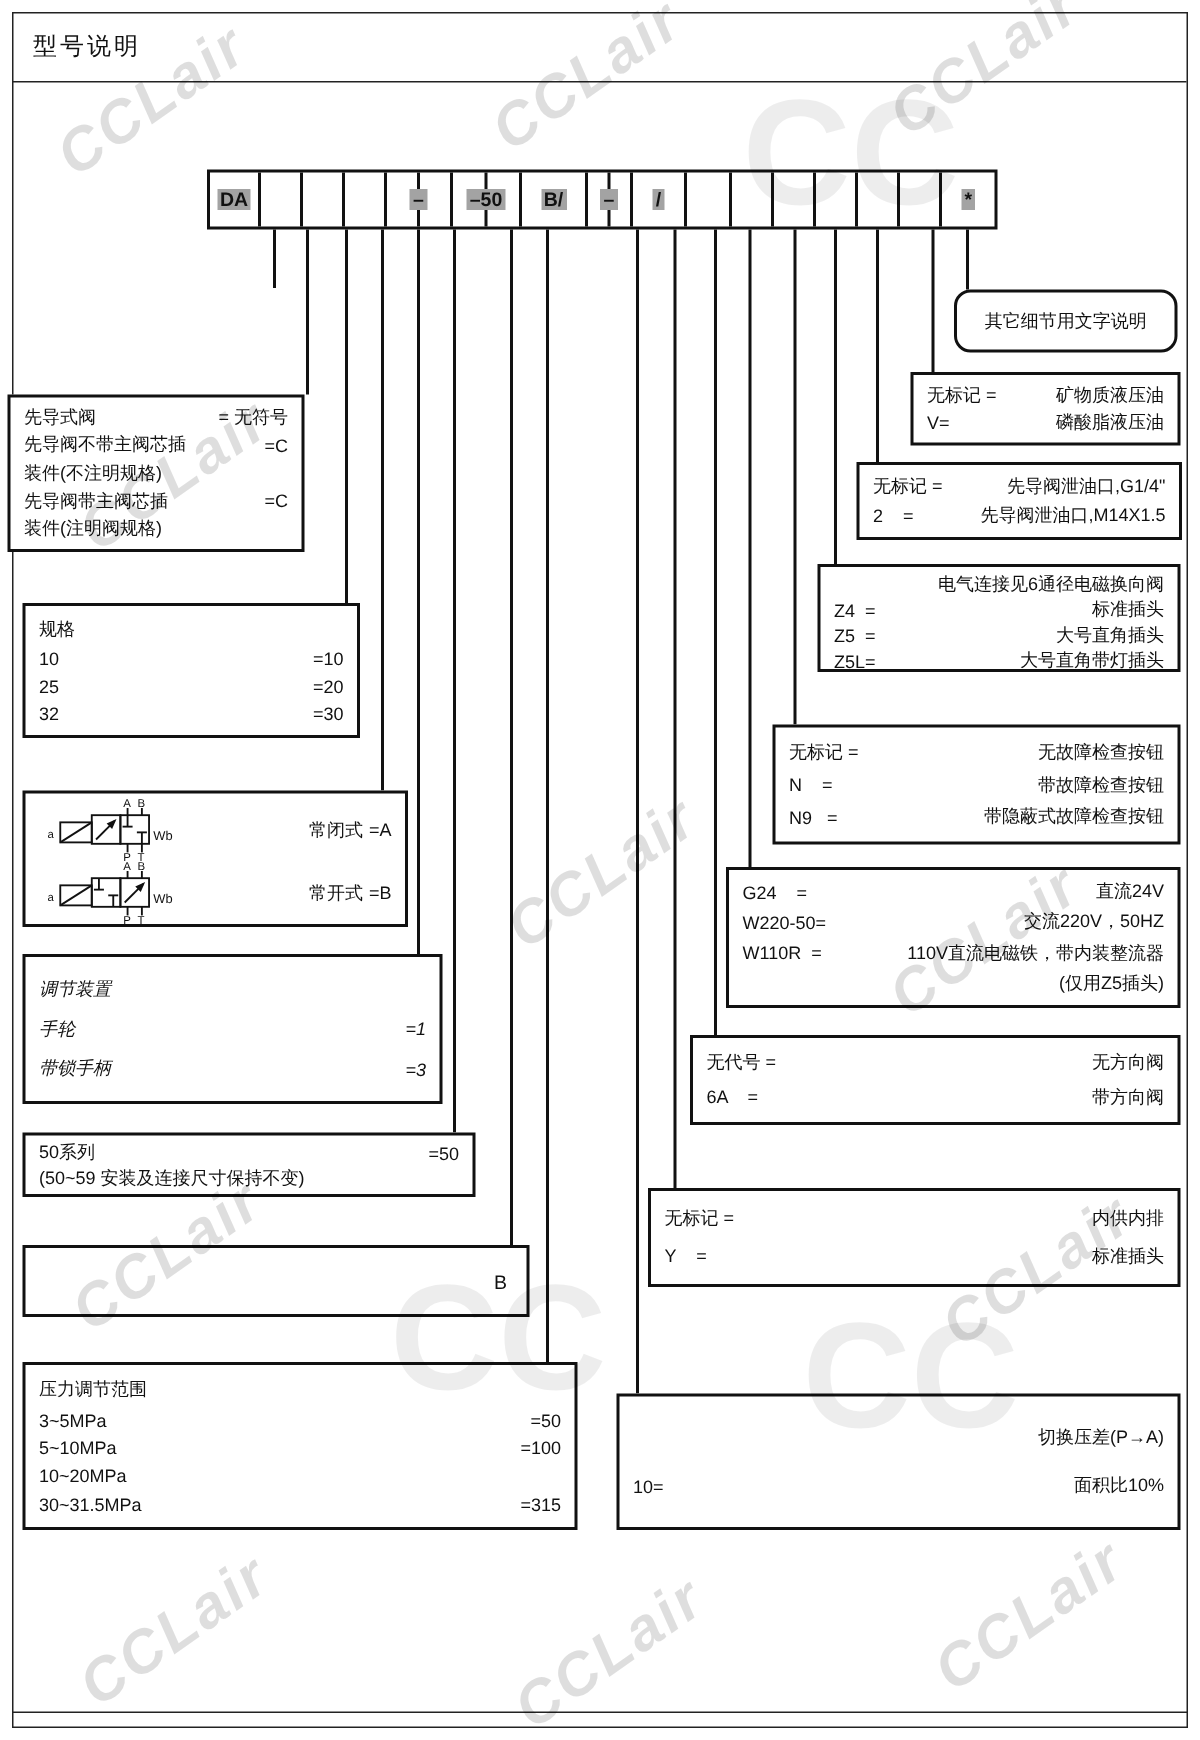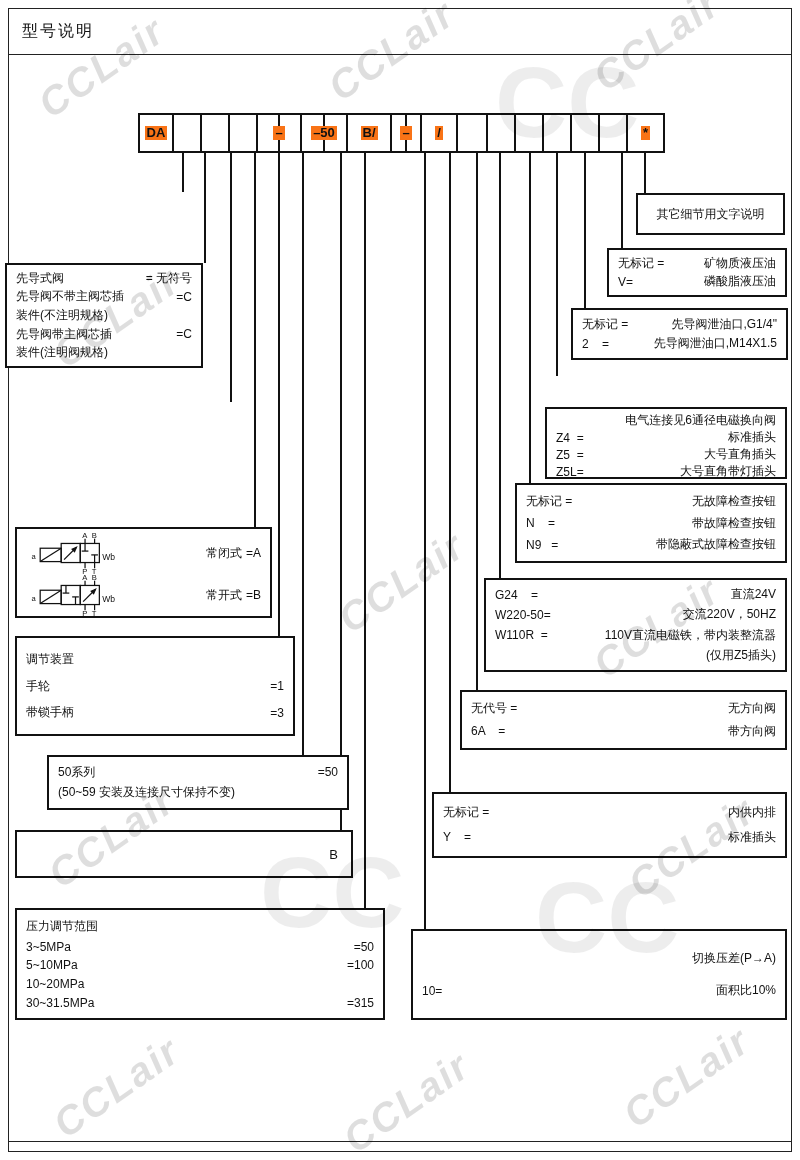--- a/index.html
+++ b/index.html
@@ -10,47 +10,47 @@
         display:flex;align-items:center;padding-left:14px;box-sizing:border-box;}
   #titlebar .t{font-size:16px;font-weight:400;letter-spacing:2px;}
   #footline{position:absolute;left:8px;top:1141px;width:784px;height:0;border-top:1.5px solid #222;}
 
   
   #codeRow{position:absolute;left:138px;top:113px;height:40px;display:flex;
         border:2px solid #111;box-sizing:border-box;background:#fff;}
   .cell{border-right:2px solid #111;display:flex;align-items:center;justify-content:center;
         position:relative;font-size:13px;font-weight:600;box-sizing:border-box;}
   .cell:last-child{border-right:none;}
-  .cell .cl{background:#f97316;padding:0 2px;position:relative;z-index:2;line-height:14px;}
+  .cell .cl{background:#a3a3a3;padding:0 2px;position:relative;z-index:2;line-height:14px;}
   .cell.tick::before{content:"";position:absolute;left:50%;top:0;width:2px;height:12px;background:#111;margin-left:-1px;}
   .cell.tick::after{content:"";position:absolute;left:50%;bottom:0;width:2px;height:12px;background:#111;margin-left:-1px;}
 
   
   .vline{position:absolute;width:2px;background:#111;}
 
   
   .box{position:absolute;border:2px solid #111;background:#fff;box-sizing:border-box;
        display:flex;flex-direction:column;justify-content:space-evenly;
        padding:3px 9px;font-size:12px;}
   .brow{display:flex;justify-content:space-between;align-items:center;gap:8px;}
   .rl{white-space:pre;text-align:left;}
   .rr{white-space:pre;text-align:right;flex:1;}
 
   #b1{left:15px;top:192px;width:172px;height:48px;}
   #b2{left:5px;top:263px;width:198px;height:105px;}
   #b3{left:15px;top:402px;width:225px;height:90px;}
   #b4{left:15px;top:527px;width:257px;height:91px;}
-  #b5{left:15px;top:636px;width:280px;height:100px;}
-  #b6{left:15px;top:755px;width:302px;height:55px;margin-left:32px;}
+  #b5{left:15px;top:636px;width:280px;height:100px;font-style:italic;}
+  #b6{left:15px;top:755px;width:302px;height:43px;}
   #b7{left:15px;top:830px;width:338px;height:48px;}
   #b8{left:15px;top:908px;width:370px;height:112px;}
-  #r1{left:636px;top:193px;width:149px;height:42px;align-items:center;justify-content:center;}
+  #r1{left:636px;top:193px;width:149px;height:42px;align-items:center;justify-content:center;border-radius:11px;}
   #r2{left:607px;top:248px;width:180px;height:49px;}
   #r3{left:571px;top:308px;width:217px;height:52px;}
-  #r4{left:545px;top:376px;width:242px;height:72px;margin-top:31px;}
+  #r4{left:545px;top:376px;width:242px;height:72px;}
   #r5{left:515px;top:483px;width:272px;height:80px;}
   #r6{left:484px;top:578px;width:303px;height:94px;}
   #r7{left:460px;top:690px;width:327px;height:60px;}
   #r8{left:432px;top:792px;width:355px;height:66px;}
   #r9{left:411px;top:929px;width:376px;height:91px;}
 
   
   .symrow{display:flex;align-items:center;gap:4px;}
   .symrow svg{flex:none;}
   .symlabel{flex:1;padding-left:10px;text-align:right;}
@@ -157,20 +157,38 @@
         <span class="rl">装件(不注明规格)</span>
         <span class="rr"></span>
       </div>
       <div class="brow">
         <span class="rl">先导阀带主阀芯插</span>
         <span class="rr">=C</span>
       </div>
       <div class="brow">
         <span class="rl">装件(注明阀规格)</span>
         <span class="rr"></span>
+      </div>
+    </div>
+  <div class="box" id="b3">
+      <div class="brow">
+        <span class="rl">规格</span>
+        <span class="rr"></span>
+      </div>
+      <div class="brow">
+        <span class="rl">10</span>
+        <span class="rr">=10</span>
+      </div>
+      <div class="brow">
+        <span class="rl">25</span>
+        <span class="rr">=20</span>
+      </div>
+      <div class="brow">
+        <span class="rl">32</span>
+        <span class="rr">=30</span>
       </div>
     </div>
 
   <div class="box" id="b4">
     <div class="brow symrow">
       <svg width="120" height="42" viewBox="0 0 120 44">
         <g stroke="#111" stroke-width="1.3" fill="none">
           <rect x="12" y="17" width="22" height="14"></rect>
           <line x1="12" y1="31" x2="34" y2="17"></line>
           <rect x="34" y="12" width="20" height="20"></rect>

